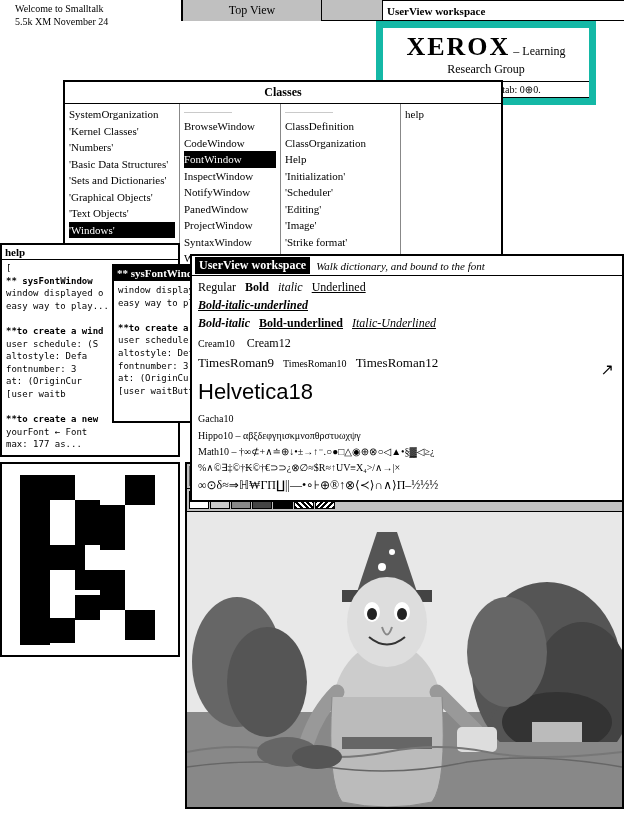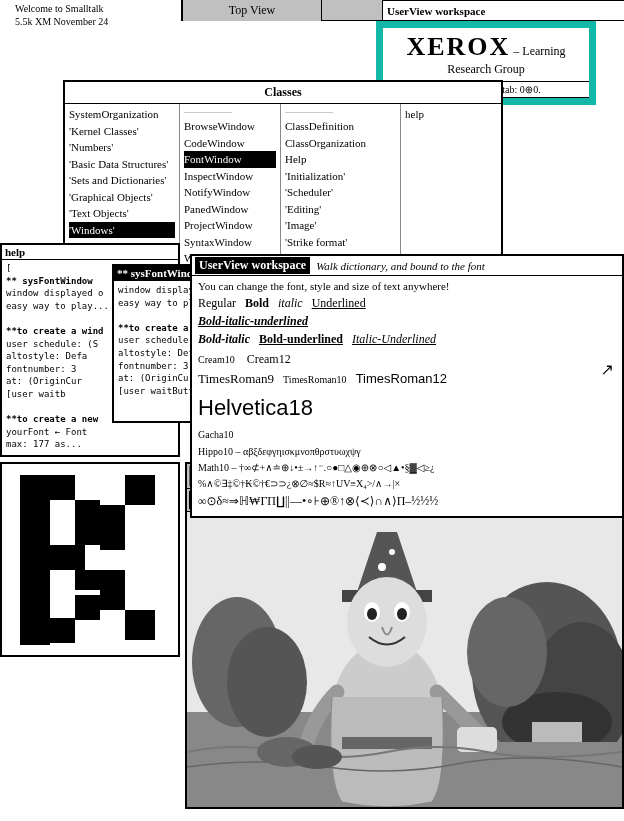--- a/index.html
+++ b/index.html
@@ -198,21 +198,21 @@
     .font-italic-underlined { font-style: italic; text-decoration: underline; }
     .font-bold-italic-underlined { font-weight: bold; font-style: italic; text-decoration: underline; }
 
     .font-samples {
       line-height: 1.6;
     }
     .cream10 { font-size: 10px; font-family: serif; }
     .cream12 { font-size: 12px; font-family: serif; }
     .times9 { font-size: 13px; font-family: 'Times New Roman', serif; text-align: right; }
     .times10 { font-size: 10px; font-family: 'Times New Roman', serif; }
-    .times12 { font-size: 13px; font-family: Liberation Sans, sans-serif; }
+    .times12 { font-size: 13px; font-family: Liberation Serif, serif; }
     .helv18 { font-size: 22px; font-family: Helvetica, Arial, sans-serif; font-weight: normal; }
     .gacha10 { font-size: 10px; font-family: serif; }
 
     
     .sysfont-window {
       position: absolute;
       top: 264px;
       left: 112px;
       width: 200px;
       background: #fff;
@@ -438,23 +438,20 @@
       [user waitButton
     </div>
   </div>
 
   <div class="userview-workspace">
     <div class="userview-title-bar">
       <span class="userview-title-text">UserView workspace</span>
       <span class="userview-title-rest">Walk dictionary, and bound to the font</span>
     </div>
     <div class="userview-body">
-      <div class="line1">
-        <span>You can change the font, style and size of text anywhere!</span>
-      </div>
       <div class="font-styles">
         <span class="font-regular">Regular</span>
         &nbsp;
         <span class="font-bold">Bold</span>
         &nbsp;
         <span class="font-italic">italic</span>
         &nbsp;
         <span class="font-underlined">Underlined</span>
       </div>
       <div class="font-styles">

